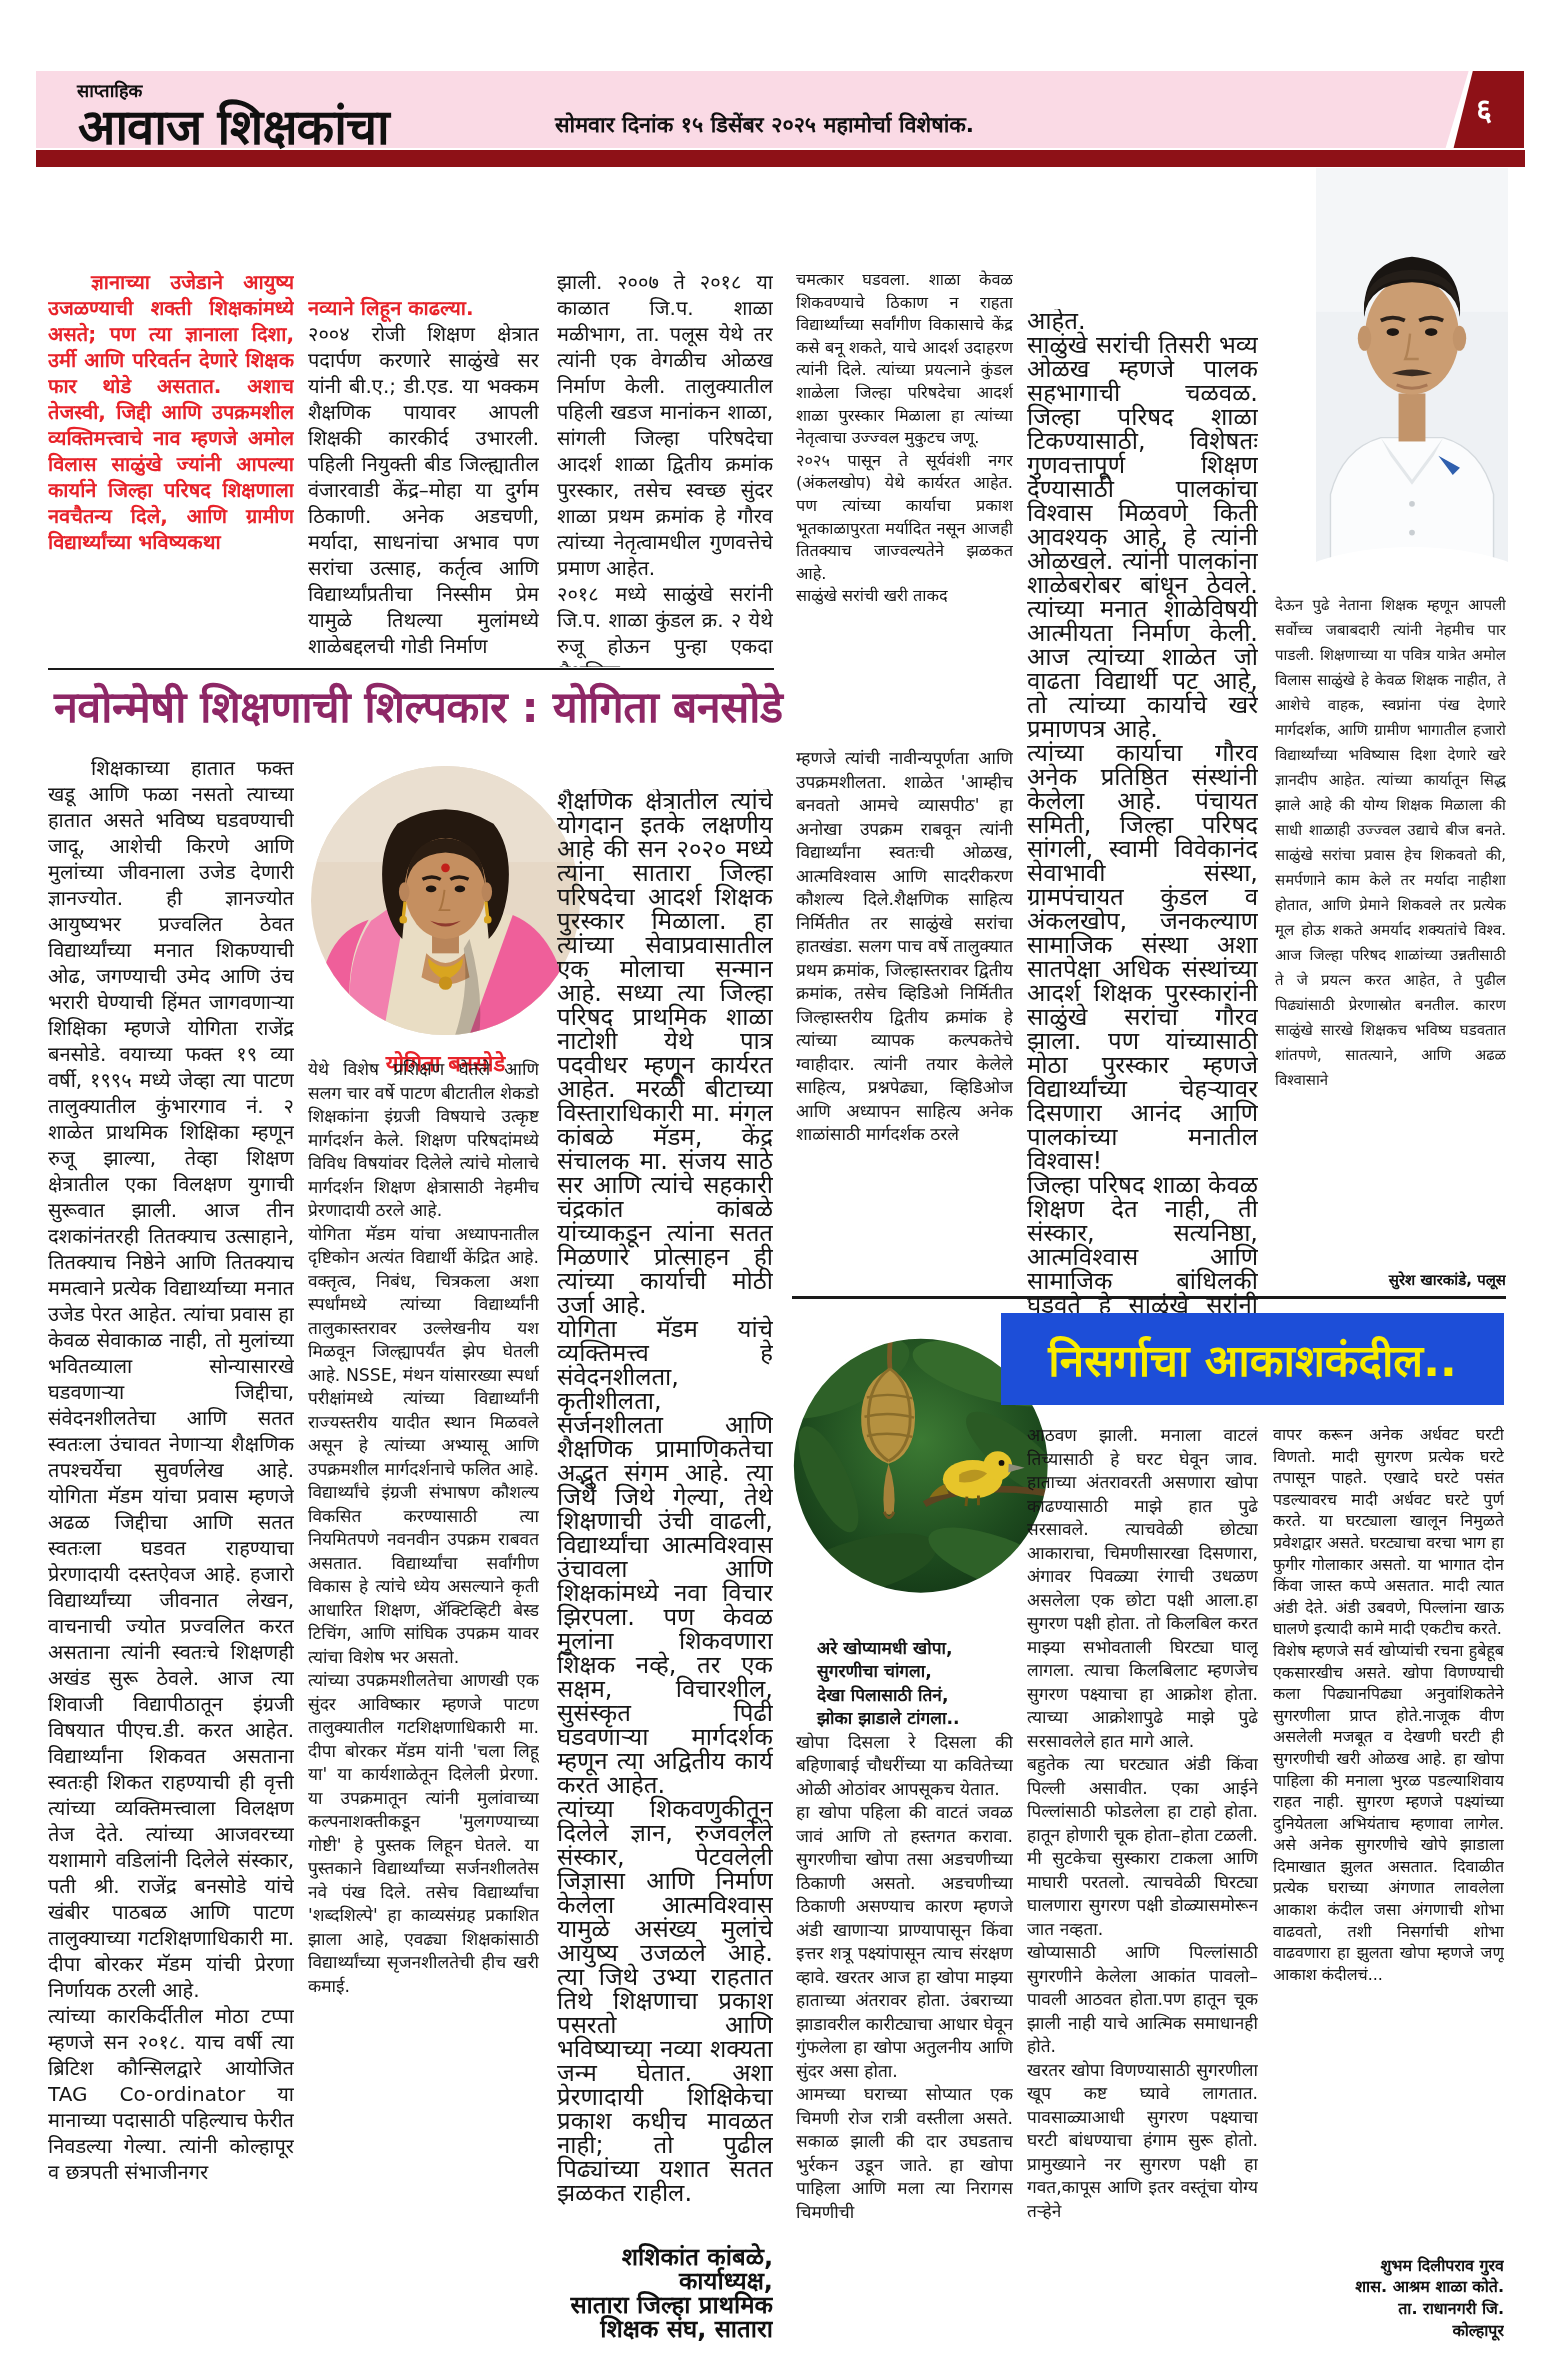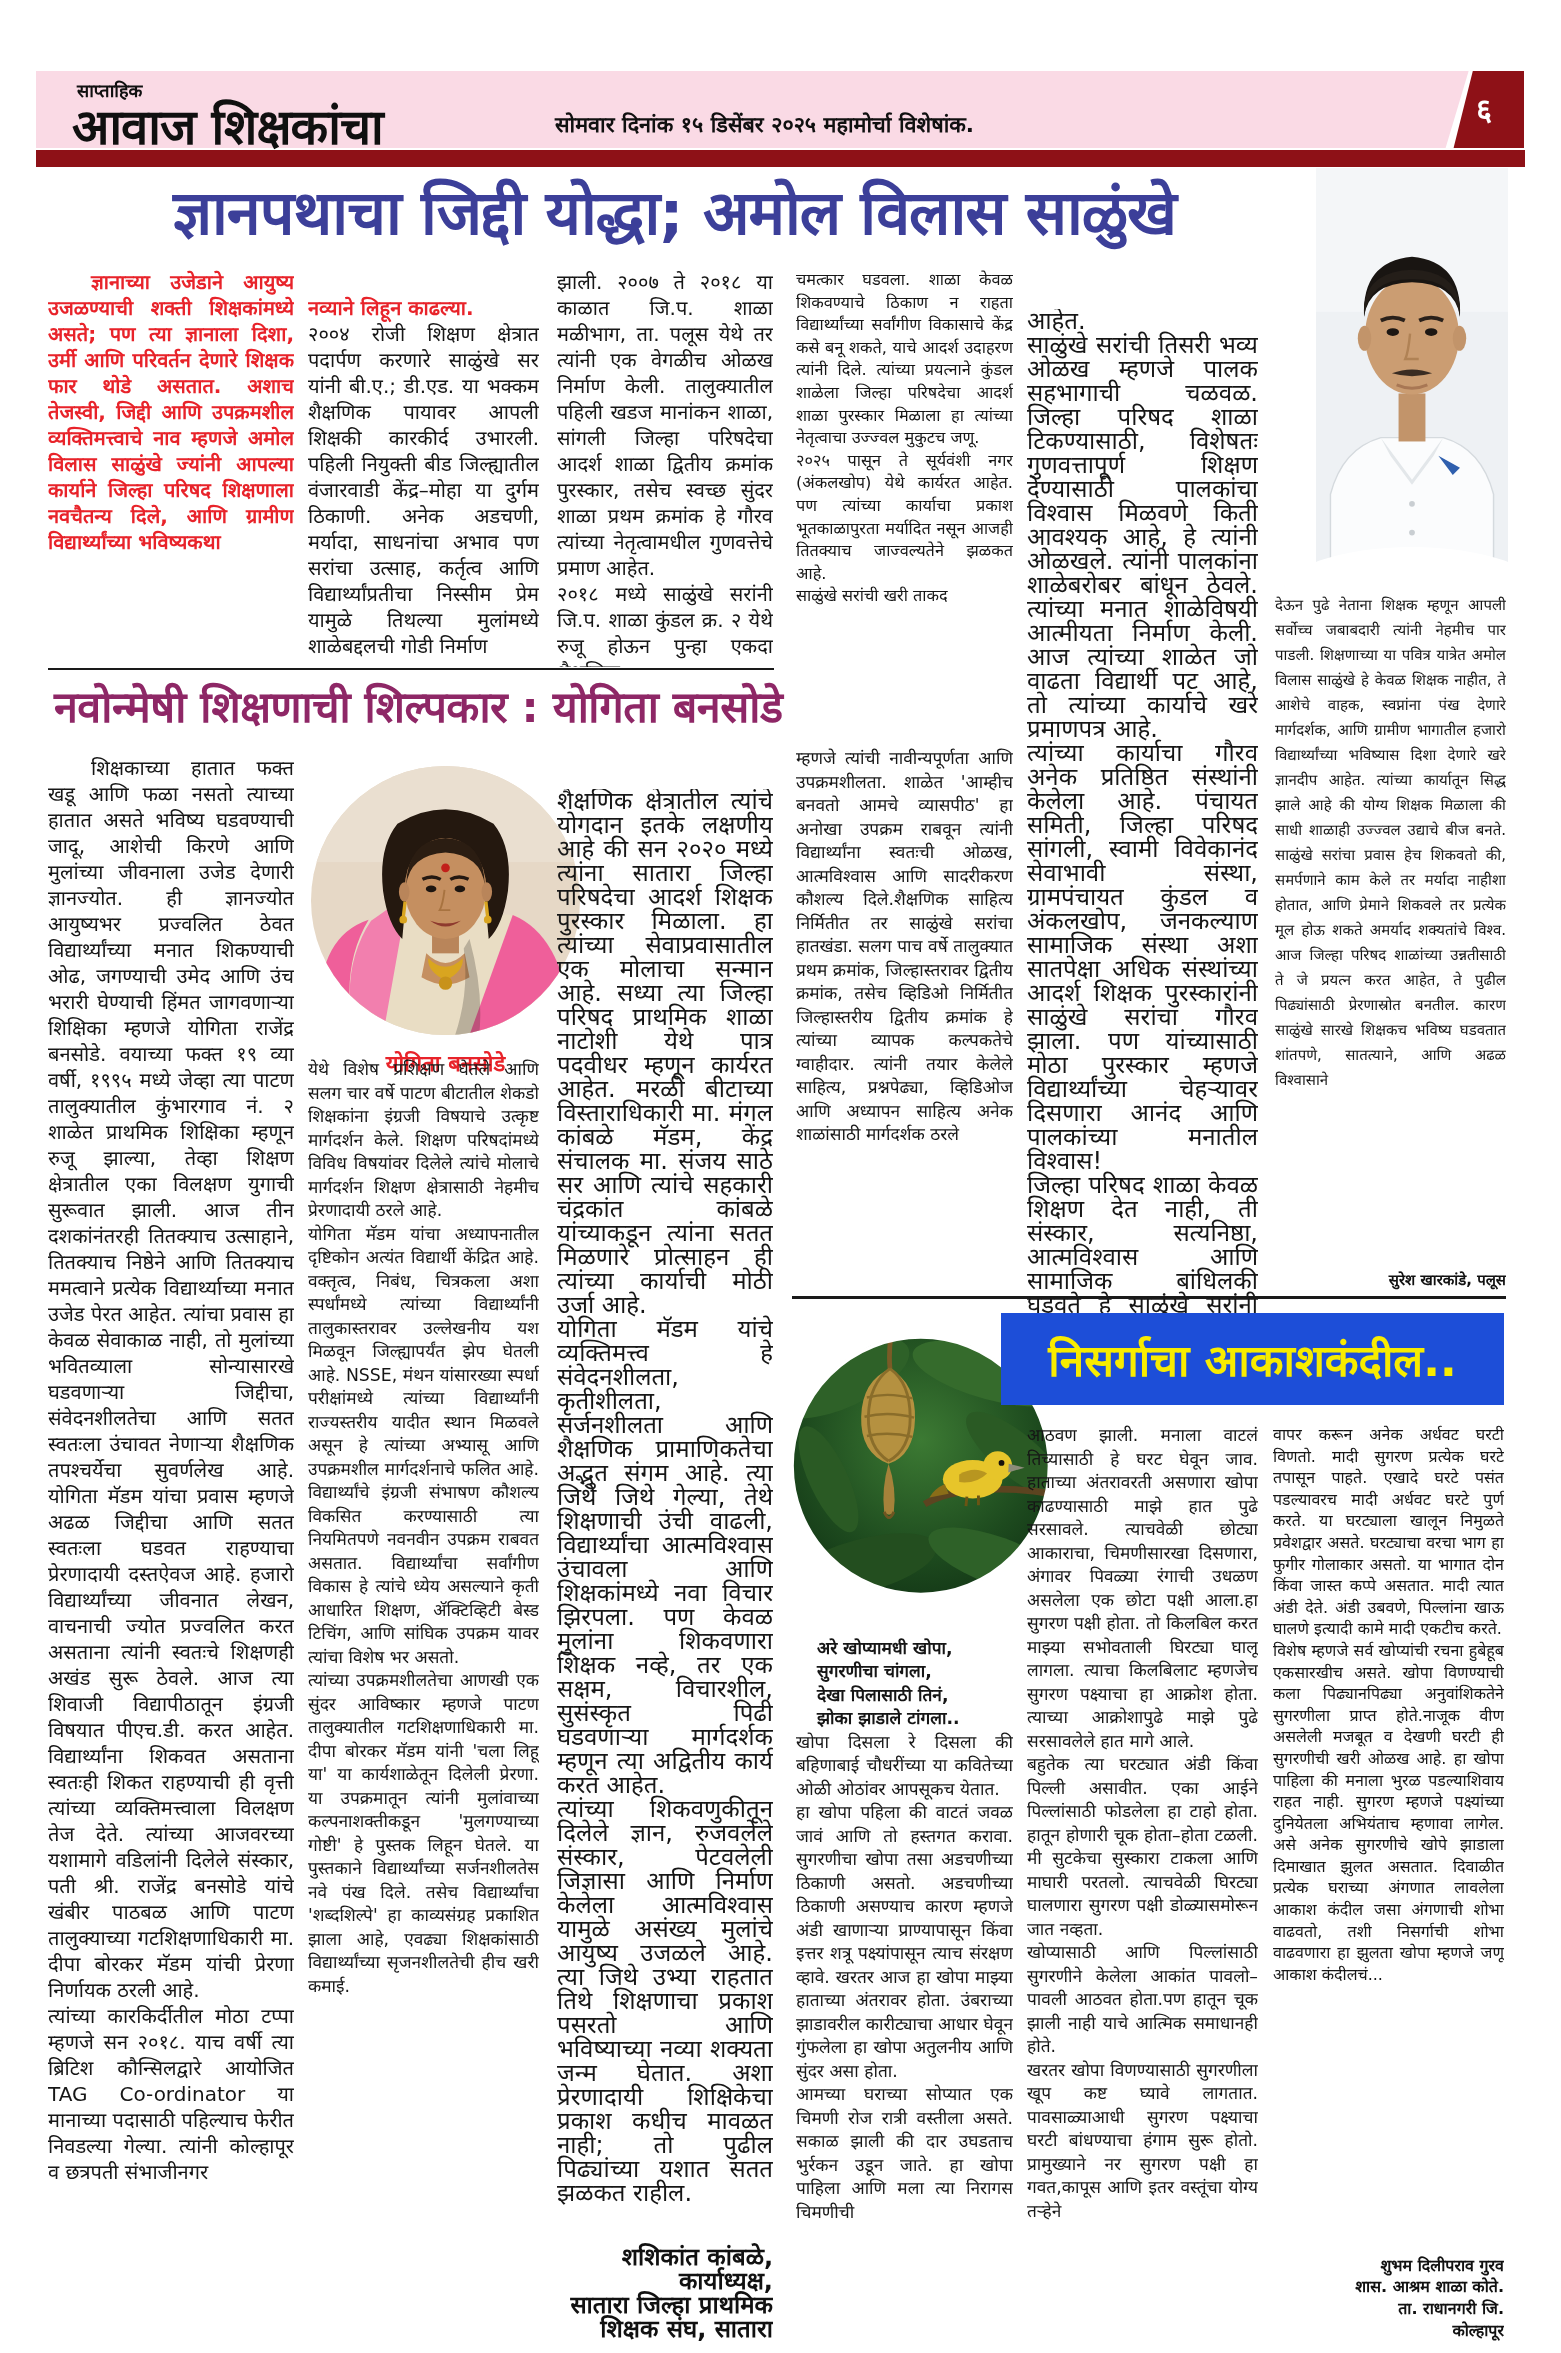--- a/index.html
+++ b/index.html
@@ -12,21 +12,21 @@
   .f36{font-size:17.3px;line-height:23.5px;}
   .f34{font-size:16.3px;line-height:22.6px;}
   .f33{font-size:16px;line-height:21.6px;}
   .f31{font-size:15px;line-height:25px;}
   .red{color:#e8232a;font-weight:bold;}
   .subhead{display:block;color:#e8232a;font-weight:bold;}
   .byline{font-weight:bold;text-align:right;white-space:pre-line;color:#111;}
   .pinkband{background:#fadae5;}
   .darkred{background:#8e1117;}
   .masthead-small{font-weight:bold;color:#101010;font-size:18px;}
-  .masthead-big{font-weight:bold;color:#101010;font-size:49px;letter-spacing:-1px;}
+  .masthead-big{font-weight:bold;color:#101010;font-size:49px;letter-spacing:-1px;margin-left:6px;}
   .dateline{font-weight:bold;color:#101010;font-size:21.6px;}
   .pagenum{color:#ffffff;font-weight:bold;font-size:30px;text-align:center;line-height:77px;}
   .headline1{color:#3c3f99;font-weight:bold;font-size:61px;text-align:center;line-height:77px;letter-spacing:-1px;}
   .headline2{color:#8e2766;font-weight:bold;font-size:43px;line-height:62px;letter-spacing:-0.5px;}
   .banner{background:#1d4ed8;display:flex;align-items:center;justify-content:center;}
   .bannertext{color:#f8ec00;font-weight:bold;font-size:44px;}
   .caption{color:#e8232a;font-weight:bold;font-size:22px;text-align:center;}
   .rule{background:#1a1a1a;}
   .poem{display:block;padding-left:21px;font-weight:bold;}
   .colbox{position:absolute;overflow:hidden;}
@@ -40,21 +40,20 @@
   <div class="abs pinkband" style="left:36px;top:71px;width:1489px;height:77px;"></div>
   <div class="abs" style="left:1436px;top:71px;width:96px;height:77px;background:#ffffff;clip-path:polygon(34% 0,100% 0,100% 100%,10% 100%);"></div>
   <div class="abs darkred" style="left:1444px;top:71px;width:80px;height:77px;clip-path:polygon(36% 0,100% 0,100% 100%,12% 100%);">
     <div class="pagenum">६</div>
   </div>
   <div class="abs masthead-small" style="left:77px;top:78px;">साप्ताहिक</div>
   <div class="abs masthead-big" style="left:72px;top:92px;">आवाज शिक्षकांचा</div>
   <div class="abs dateline" style="left:555px;top:109px;">सोमवार दिनांक १५ डिसेंबर २०२५ महामोर्चा विशेषांक.</div>
   <div class="abs darkred" style="left:36px;top:150px;width:1489px;height:17.3px;"></div>
 
-  <div class="abs headline1" style="left:79px;top:174px;width:1191px;">ज्ञानपथाचा जिद्दी योद्धा; अमोल विलास साळुंखे</div>
 
   <div class="abs" style="left:1316px;top:168px;width:192px;height:403px;">
     <svg width="192" height="403" viewBox="0 0 400 840">
       <rect width="400" height="840" fill="#eef1f4"></rect>
       <rect width="400" height="300" fill="#f4f6f8"></rect>
       <path d="M30 840 L30 680 Q55 585 135 562 L265 562 Q345 585 370 680 L370 840 Z" fill="#fbfcfd" stroke="#d5dade" stroke-width="3"></path>
       <path d="M135 562 L200 650 L265 562 L245 600 L200 660 L155 600 Z" fill="#e3e7ea"></path>
       <rect x="172" y="470" width="56" height="100" fill="#c2946a"></rect>
       <ellipse cx="200" cy="350" rx="98" ry="122" fill="#cb9d72"></ellipse>
       <ellipse cx="101" cy="355" rx="14" ry="26" fill="#c2946a"></ellipse>

